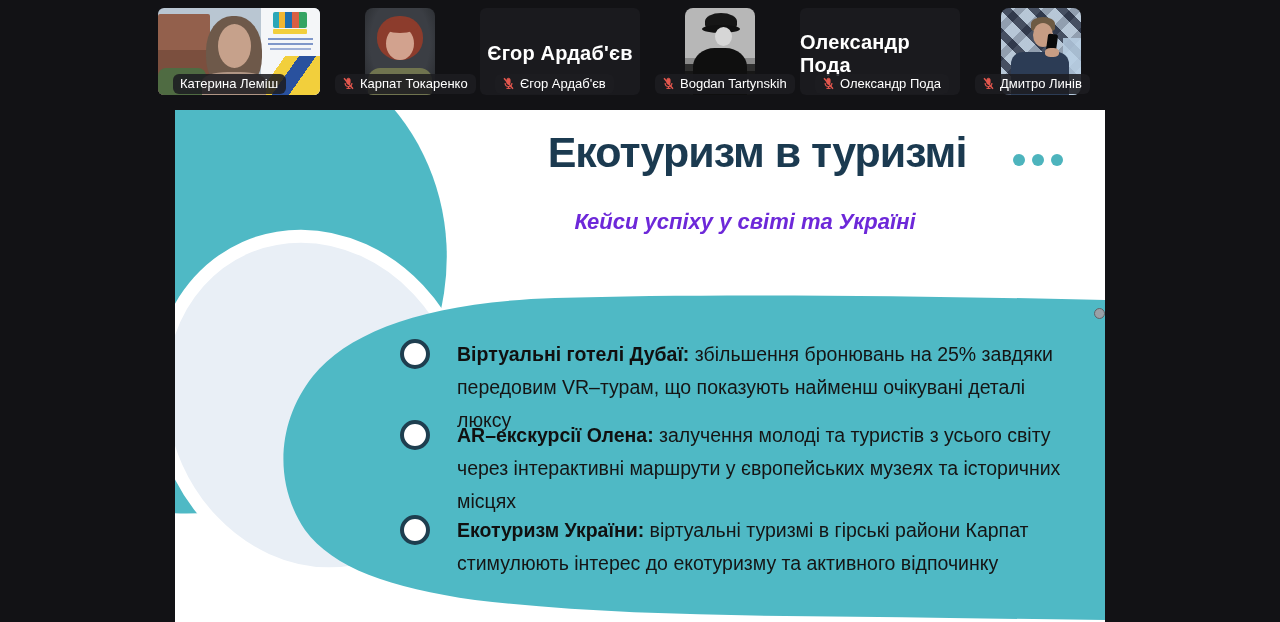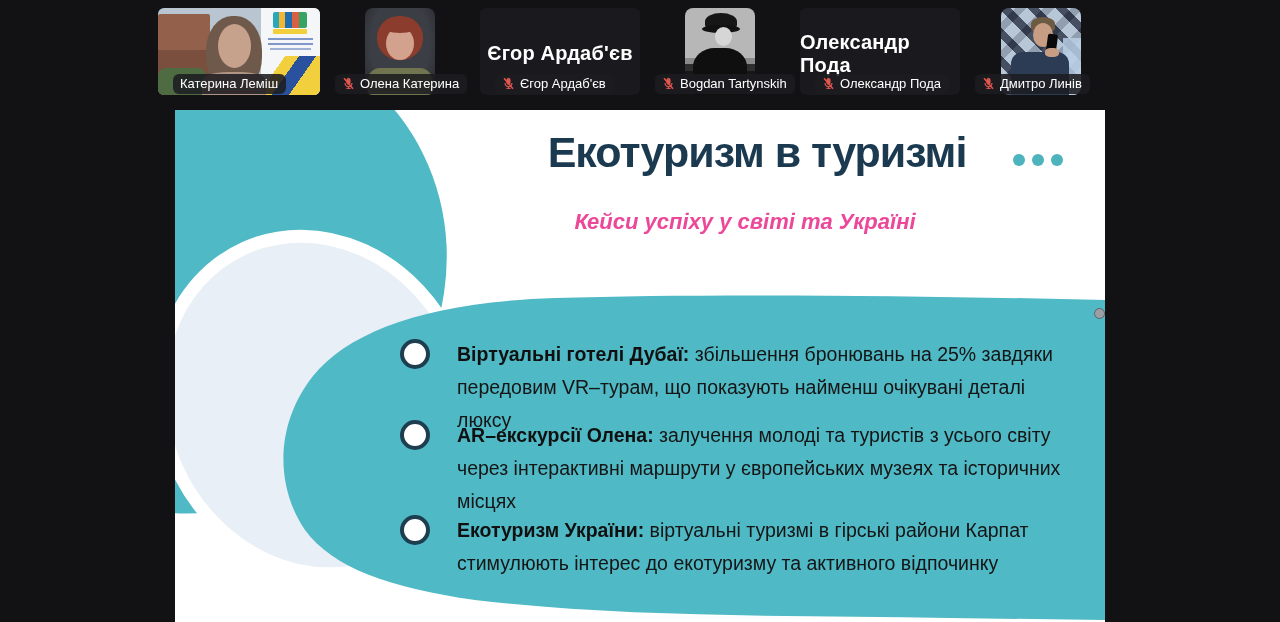--- a/index.html
+++ b/index.html
@@ -42,21 +42,21 @@
   .blob-teal{fill:var(--teal);}
   .blob-pale{fill:var(--pale);stroke:#fff;stroke-width:13px;}
   .slide-title{
     position:absolute;left:347px;top:18px;width:470px;text-align:center;
     font-size:43px;font-weight:bold;color:var(--navy);letter-spacing:-1px;
   }
   .title-dots{position:absolute;left:838px;top:44px;display:flex;gap:7px;}
   .title-dots i{width:12px;height:12px;border-radius:50%;background:#4db4bd;display:block;}
   .slide-subtitle{
     position:absolute;left:320px;top:99px;width:500px;text-align:center;
-    font-size:22px;font-weight:bold;font-style:italic;color:#ec4899;
+    font-size:22px;font-weight:bold;font-style:italic;color:#6d28d9;
   }
   .bullet{position:absolute;left:225px;width:672px;display:flex;gap:27px;}
   .bullet .dot{
     flex:none;width:22px;height:22px;border-radius:50%;
     background:#fff;border:4px solid #1e3e4f;margin-top:1px;
   }
   .bullet .txt{font-size:19.5px;line-height:33px;color:var(--ink);}
   .bullet .txt b{font-weight:bold;color:#101010;}
   .edge-marker{
     position:absolute;left:919px;top:198px;width:9px;height:9px;border-radius:50%;
@@ -98,21 +98,21 @@
   <div class="namelabel">
     <svg class="mic" viewBox="0 0 16 16">
       <g fill="currentColor" stroke="currentColor">
         <rect x="6" y="1.5" width="4" height="7.5" rx="2"></rect>
         <path d="M3.8 7.5a4.2 4.2 0 0 0 8.4 0" fill="none" stroke-width="1.4"></path>
         <line x1="8" y1="11.7" x2="8" y2="14" stroke-width="1.4"></line>
         <line x1="5.5" y1="14" x2="10.5" y2="14" stroke-width="1.4"></line>
         <line x1="2.5" y1="1.5" x2="13.5" y2="14.5" stroke-width="1.8"></line>
       </g>
     </svg>
-    <span>Олена Катерина</span>
+    <span>Карпат Токаренко</span>
   </div>
 </div>
 
 <div class="tile blacktile" style="left:480px;width:160px;">
   <div class="center-name">Єгор Ардаб'єв</div>
   <div class="namelabel">
     <svg class="mic" viewBox="0 0 16 16">
       <g fill="currentColor" stroke="currentColor">
         <rect x="6" y="1.5" width="4" height="7.5" rx="2"></rect>
         <path d="M3.8 7.5a4.2 4.2 0 0 0 8.4 0" fill="none" stroke-width="1.4"></path>

